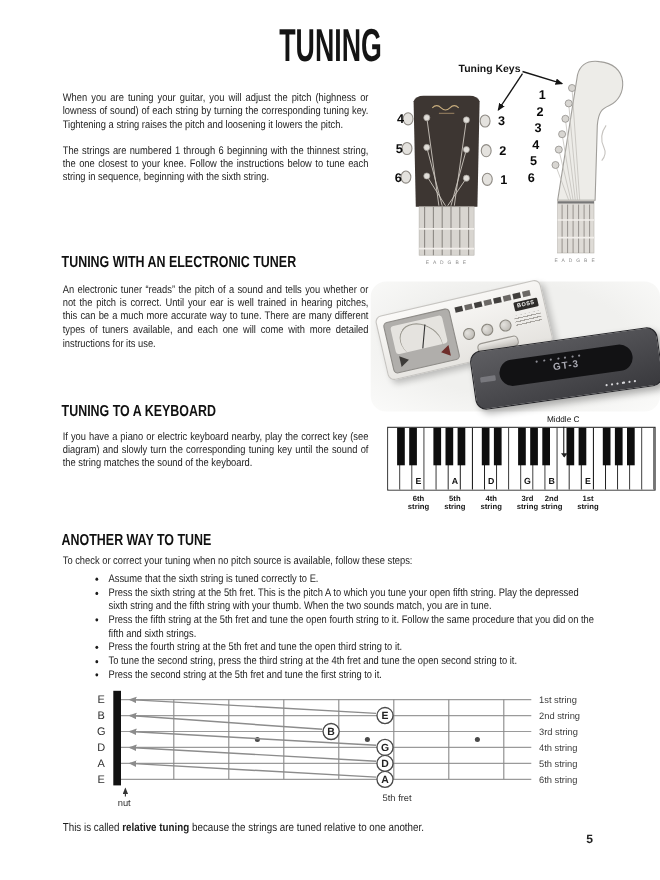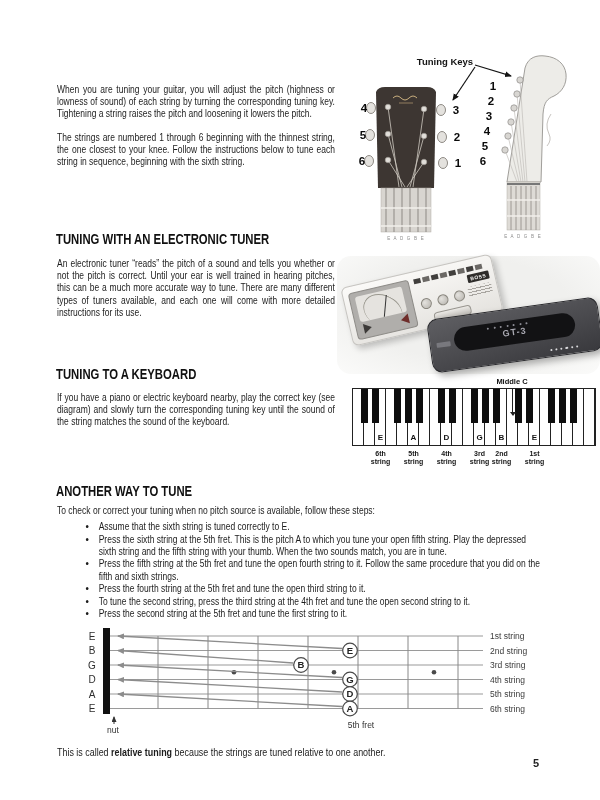--- a/index.html
+++ b/index.html
@@ -66,38 +66,41 @@
   
   .kb{left:352px;top:388px;width:242px;height:56px;border:1px solid #222;display:flex;
       background:#fff;}
   .wkey{flex:1;border-right:1px solid #222;background:#fff;}
   .bkey{position:absolute;top:0;width:7px;height:34px;background:#0e0e0e;z-index:2;}
   .knote{position:absolute;bottom:3px;width:12px;text-align:center;
          font-size:8px;font-weight:bold;z-index:3;color:#111;}
   .kstring{position:absolute;top:61px;width:44px;text-align:center;font-size:7px;
            font-weight:bold;line-height:7.6px;white-space:pre-line;color:#161616;}
   .mc-label{position:absolute;top:-12px;left:129px;width:60px;text-align:center;
-            font-size:7.5px;font-weight:bold;color:#111;}
+            font-size:7.5px;font-weight:normal;color:#111;}
   .mc-line{position:absolute;top:-1px;left:159px;width:1px;height:27px;background:#222;z-index:4;}
   .mc-line::after{content:'';position:absolute;bottom:-4px;left:-2.5px;
                   border:3px solid transparent;border-top:4.5px solid #222;}
   svg text{font-family:"Liberation Sans",sans-serif;}
   .gnum{font-size:11.5px;font-weight:bold;fill:#0a0a0a;}
   .tinyletters{font-size:4.5px;letter-spacing:1.2px;fill:#8c8c8c;}
   .fb-note{font-size:10px;fill:#2e2e2e;}
   .fb-circ{font-size:9.5px;font-weight:bold;fill:#222;}
   .fb-side{font-size:8.5px;fill:#3c3c3c;}
   .fb-small{font-size:8.5px;fill:#333;}
   .tklabel{font-size:9.5px;font-weight:bold;fill:#141414;}
 </style>
 </head>
 <body>
 
 <div class="page">
 
+  <div class="abs title-wrap">
+    <span class="title">TUNING</span>
+  </div>
 
   <div class="abs cond85 body-txt just" style="left:57px;top:84px;width:327px;">
     <p>When you are tuning your guitar, you will adjust the pitch (highness or lowness of sound) of each string by turning the corresponding tuning key. Tightening a string raises the pitch and loosening it lowers the pitch.</p>
     <p>The strings are numbered 1 through 6 beginning with the thinnest string, the one closest to your knee. Follow the instructions below to tune each string in sequence, beginning with the sixth string.</p>
   </div>
 
   <svg class="abs" style="left:355px;top:50px;" width="245" height="200" viewBox="0 0 245 200">
     <defs>
       <marker id="ahB" markerWidth="9" markerHeight="9" refX="6" refY="3" orient="auto" markerUnits="userSpaceOnUse">
         <path d="M0,0 L7,3 L0,6 Z" fill="#141414"></path>

